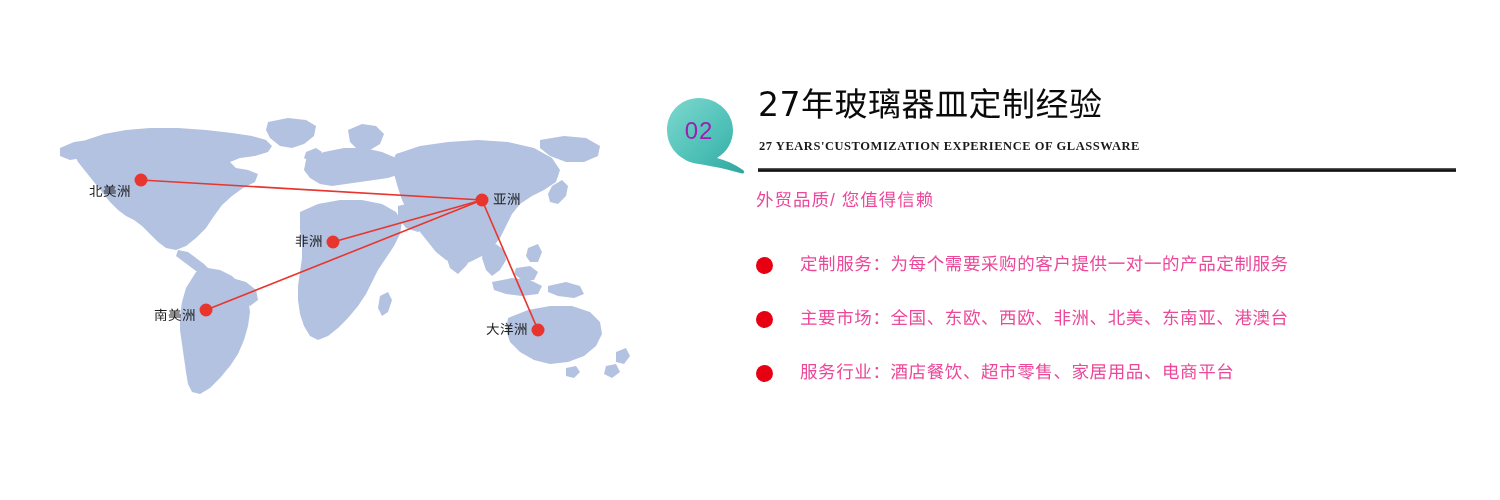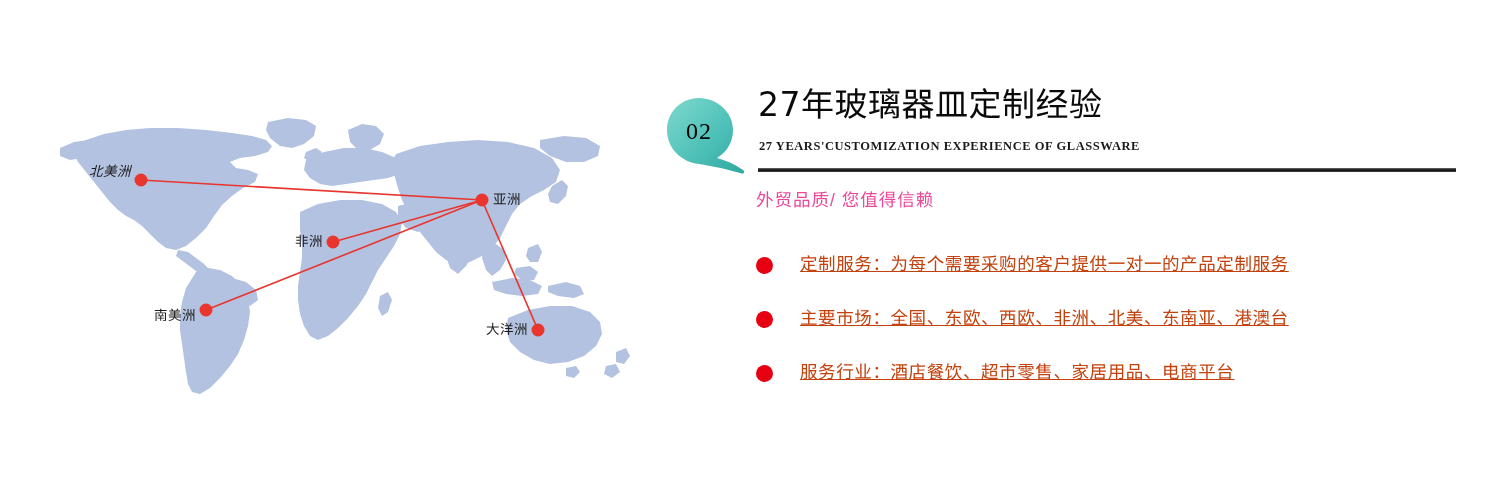--- a/index.html
+++ b/index.html
@@ -69,23 +69,23 @@
   #badge svg { display: block; width: 84px; height: 84px; }
   #badge-num {
     position: absolute;
     left: 0;
     top: 0;
     width: 68px;
     height: 70px;
     display: flex;
     align-items: center;
     justify-content: center;
-    font-family: Liberation Serif, serif;
+    font-family: Liberation Sans, sans-serif;
     font-size: 24px;
-    color: #000000;
+    color: #a21caf;
     letter-spacing: 1px;
   }
 
   
   #title-cn {
     position: absolute;
     left: 98px;
     top: 86px;
     font-family: "DejaVu Sans", "Liberation Sans", sans-serif;
     font-size: 33px;
@@ -145,25 +145,24 @@
   .bullet-dot {
     flex: 0 0 auto;
     width: 17px;
     height: 17px;
     border-radius: 50%;
     background: #e60012;
     margin-right: 27px;
   }
   .bullet-text {
     font-size: 17.5px;
-    color: #c2410c;
+    color: #ec4899;
     letter-spacing: .6px;
     white-space: nowrap;
     line-height: 1;
-    text-decoration: underline;
   }
 
   
   #stray-mark {
     position: absolute;
     left: 54px;
     top: 110px;
     width: 7px;
     height: 2px;
     background: #f4b9bd;
@@ -248,21 +247,21 @@
 
       <g id="markers" fill="#e8352e">
         <circle cx="141" cy="180" r="6.5"></circle>
         <circle cx="482" cy="200" r="6.5"></circle>
         <circle cx="333" cy="242" r="6.5"></circle>
         <circle cx="206" cy="310" r="6.5"></circle>
         <circle cx="538" cy="330" r="6.5"></circle>
       </g>
     </svg>
 
-    <div class="map-label rt" style="left:131px; top:172px;font-style:italic;">北美洲</div>
+    <div class="map-label rt" style="left:131px; top:192px;">北美洲</div>
 
     <div class="map-label lt" style="left:493px; top:200px;">亚洲</div>
 
     <div class="map-label rt" style="left:323px; top:242px;">非洲</div>
 
     <div class="map-label rt" style="left:196px; top:310px;margin-top:6px;">南美洲</div>
 
     <div class="map-label rt" style="left:528px; top:330px;text-align:right;">大洋洲</div>
   </div>
 

